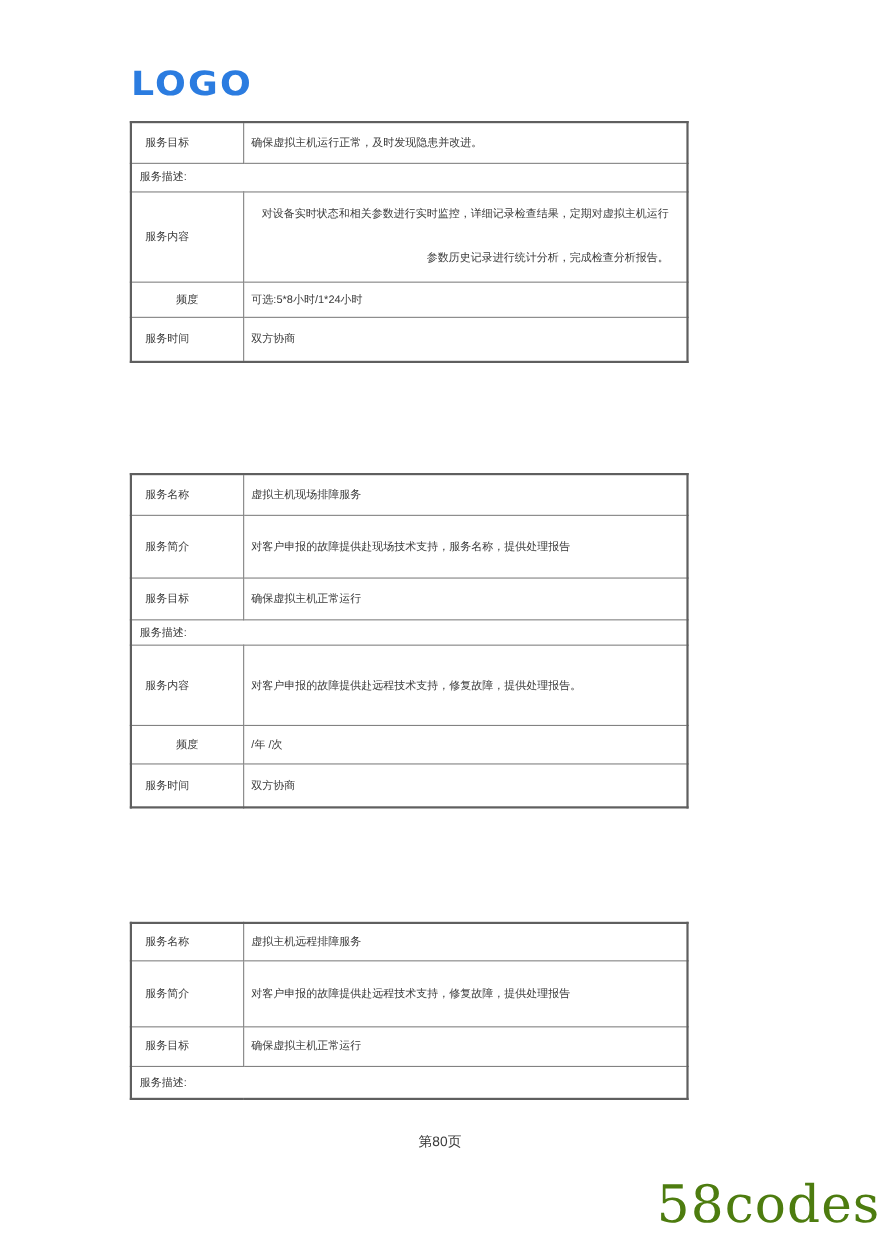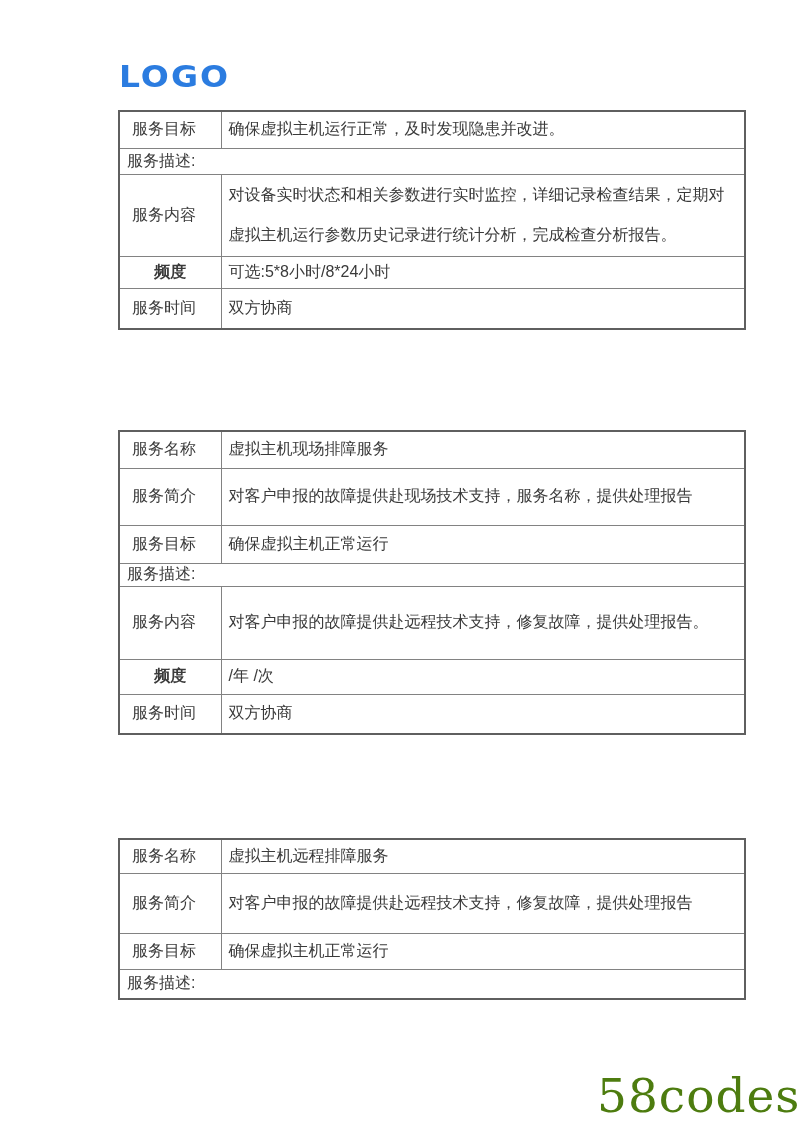--- a/index.html
+++ b/index.html
@@ -18,37 +18,37 @@
     font-family:"DejaVu Sans",sans-serif;
     font-size:33px; font-weight:900;
     letter-spacing:2px;
     color:#2b7ce0;
     transform:scaleY(0.92);
     transform-origin:left top;
   }
 
   table.svc-table {
     position:absolute; left:118px;
-    width:628px;
+    width:508px;
     border-collapse:collapse;
     table-layout:fixed;
     border:2px solid #5f5f5f;
-    font-size:16px;
+    font-size:10px;
     color:#3a3a3a;
   }
   table.svc-table td {
     border:1px solid #828282;
     vertical-align:middle;
     overflow:hidden;
   }
   td.lbl { width:102px; padding-left:12px; }
-  td.lbl.center { text-align:center; padding-left:0;font-weight:bold; }
+  td.lbl.center { text-align:center; padding-left:0; }
   td.val { padding-left:7px; padding-right:16px; }
   td.full { padding-left:7px;margin-left:11px; }
-  td.lh-tall { line-height:40px; }
+  td.lh-tall { line-height:40px;text-align:right; }
 
   .t1 { top:110px; }
   .t2 { top:430px; }
   .t3 { top:838px; }
 
   .heading {
     position:absolute; left:117px;
     font-size:15px; font-weight:bold; color:#141414;
     letter-spacing:0.2px;
     white-space:nowrap;
@@ -87,21 +87,21 @@
     </tr>
     <tr style="height:26px">
       <td class="full" colspan="2">服务描述:</td>
     </tr>
     <tr style="height:82px">
       <td class="lbl">服务内容</td>
       <td class="val lh-tall">对设备实时状态和相关参数进行实时监控，详细记录检查结果，定期对虚拟主机运行参数历史记录进行统计分析，完成检查分析报告。</td>
     </tr>
     <tr style="height:32px">
       <td class="lbl center">频度</td>
-      <td class="val">可选:5*8小时/8*24小时</td>
+      <td class="val">可选:5*8小时/1*24小时</td>
     </tr>
     <tr style="height:41px">
       <td class="lbl">服务时间</td>
       <td class="val">双方协商</td>
     </tr>
   </tbody>
     </table>
 
 
   <table class="svc-table t2">
@@ -150,16 +150,17 @@
     <tr style="height:36px">
       <td class="lbl">服务目标</td>
       <td class="val">确保虚拟主机正常运行</td>
     </tr>
     <tr style="height:30px">
       <td class="full" colspan="2">服务描述:</td>
     </tr>
   </tbody>
     </table>
 
+  <div class="footer">第80页</div>
 
   <div class="watermark">58codes</div>
 
 </div>
 
 </body></html>

